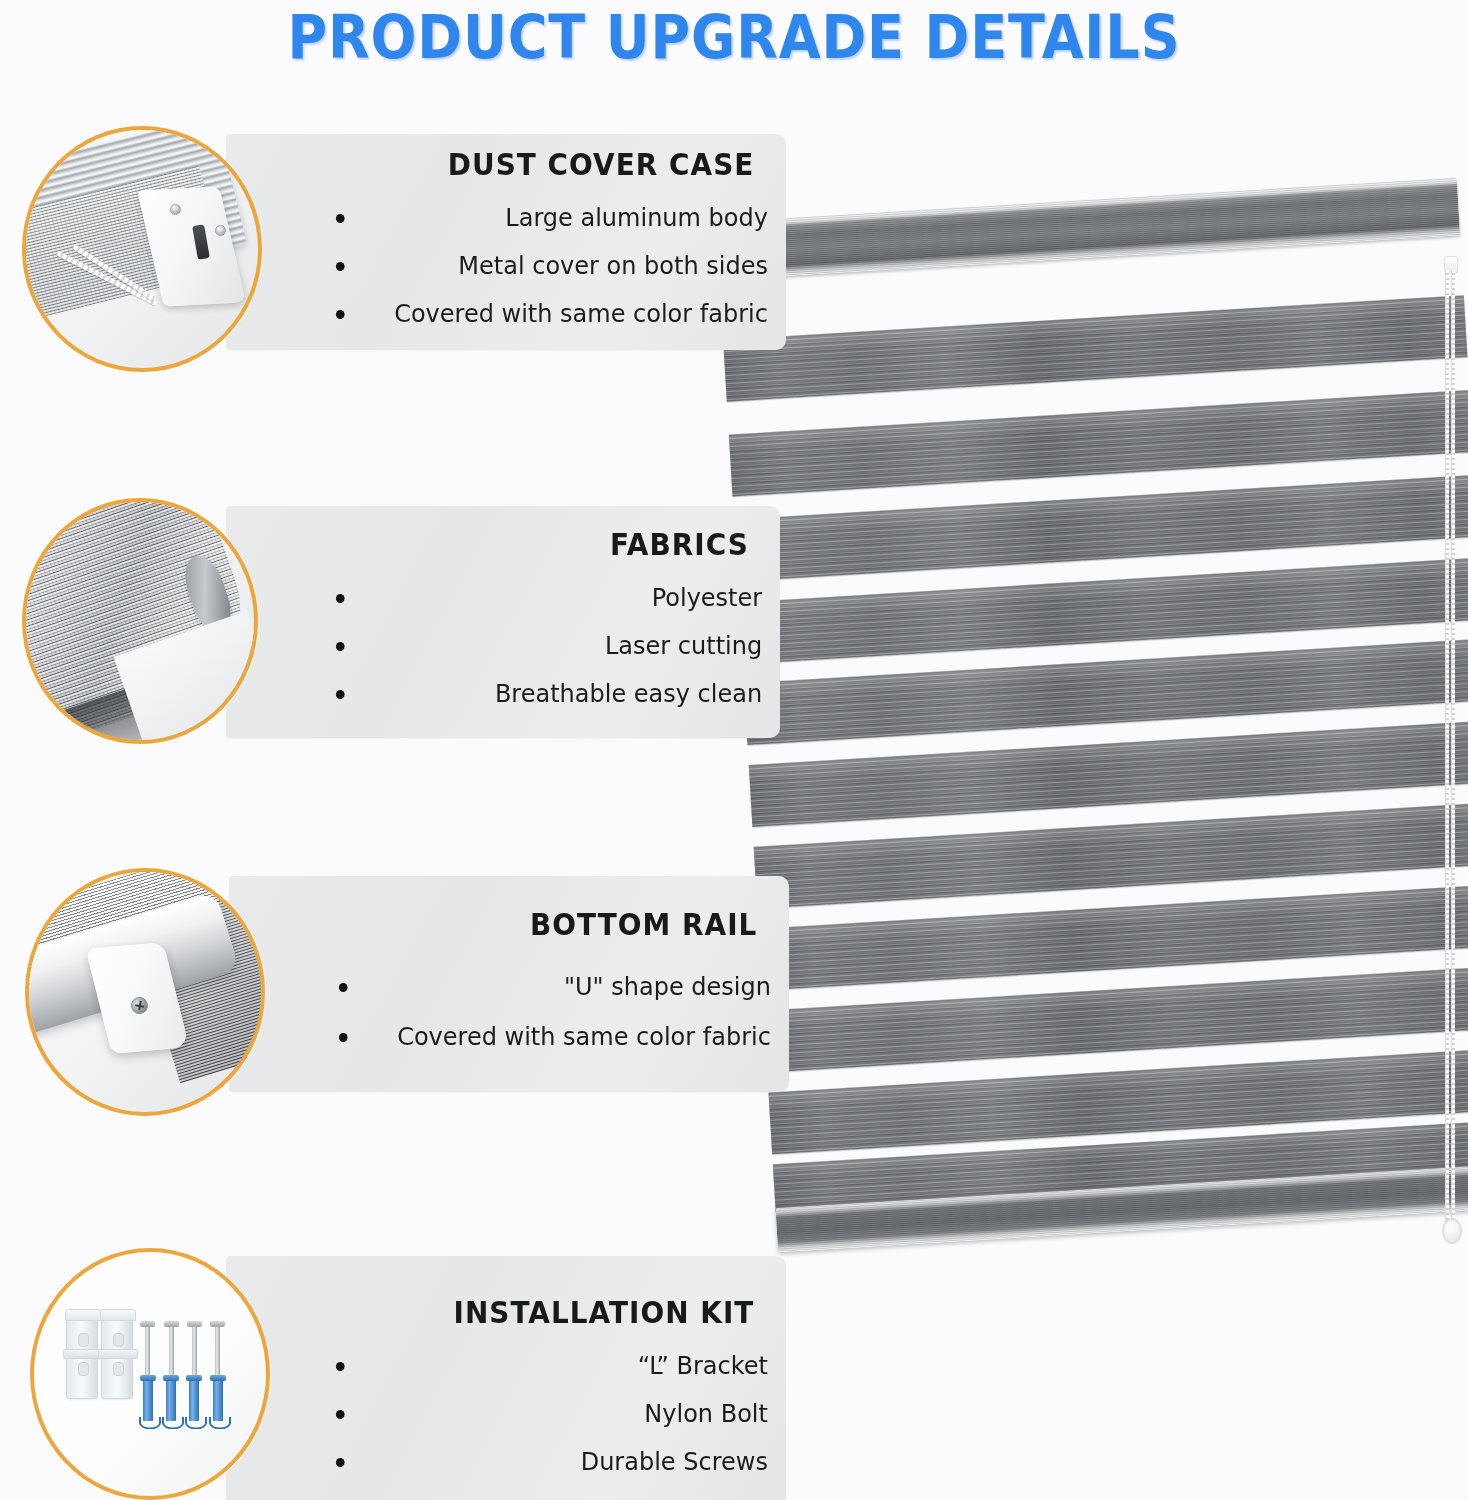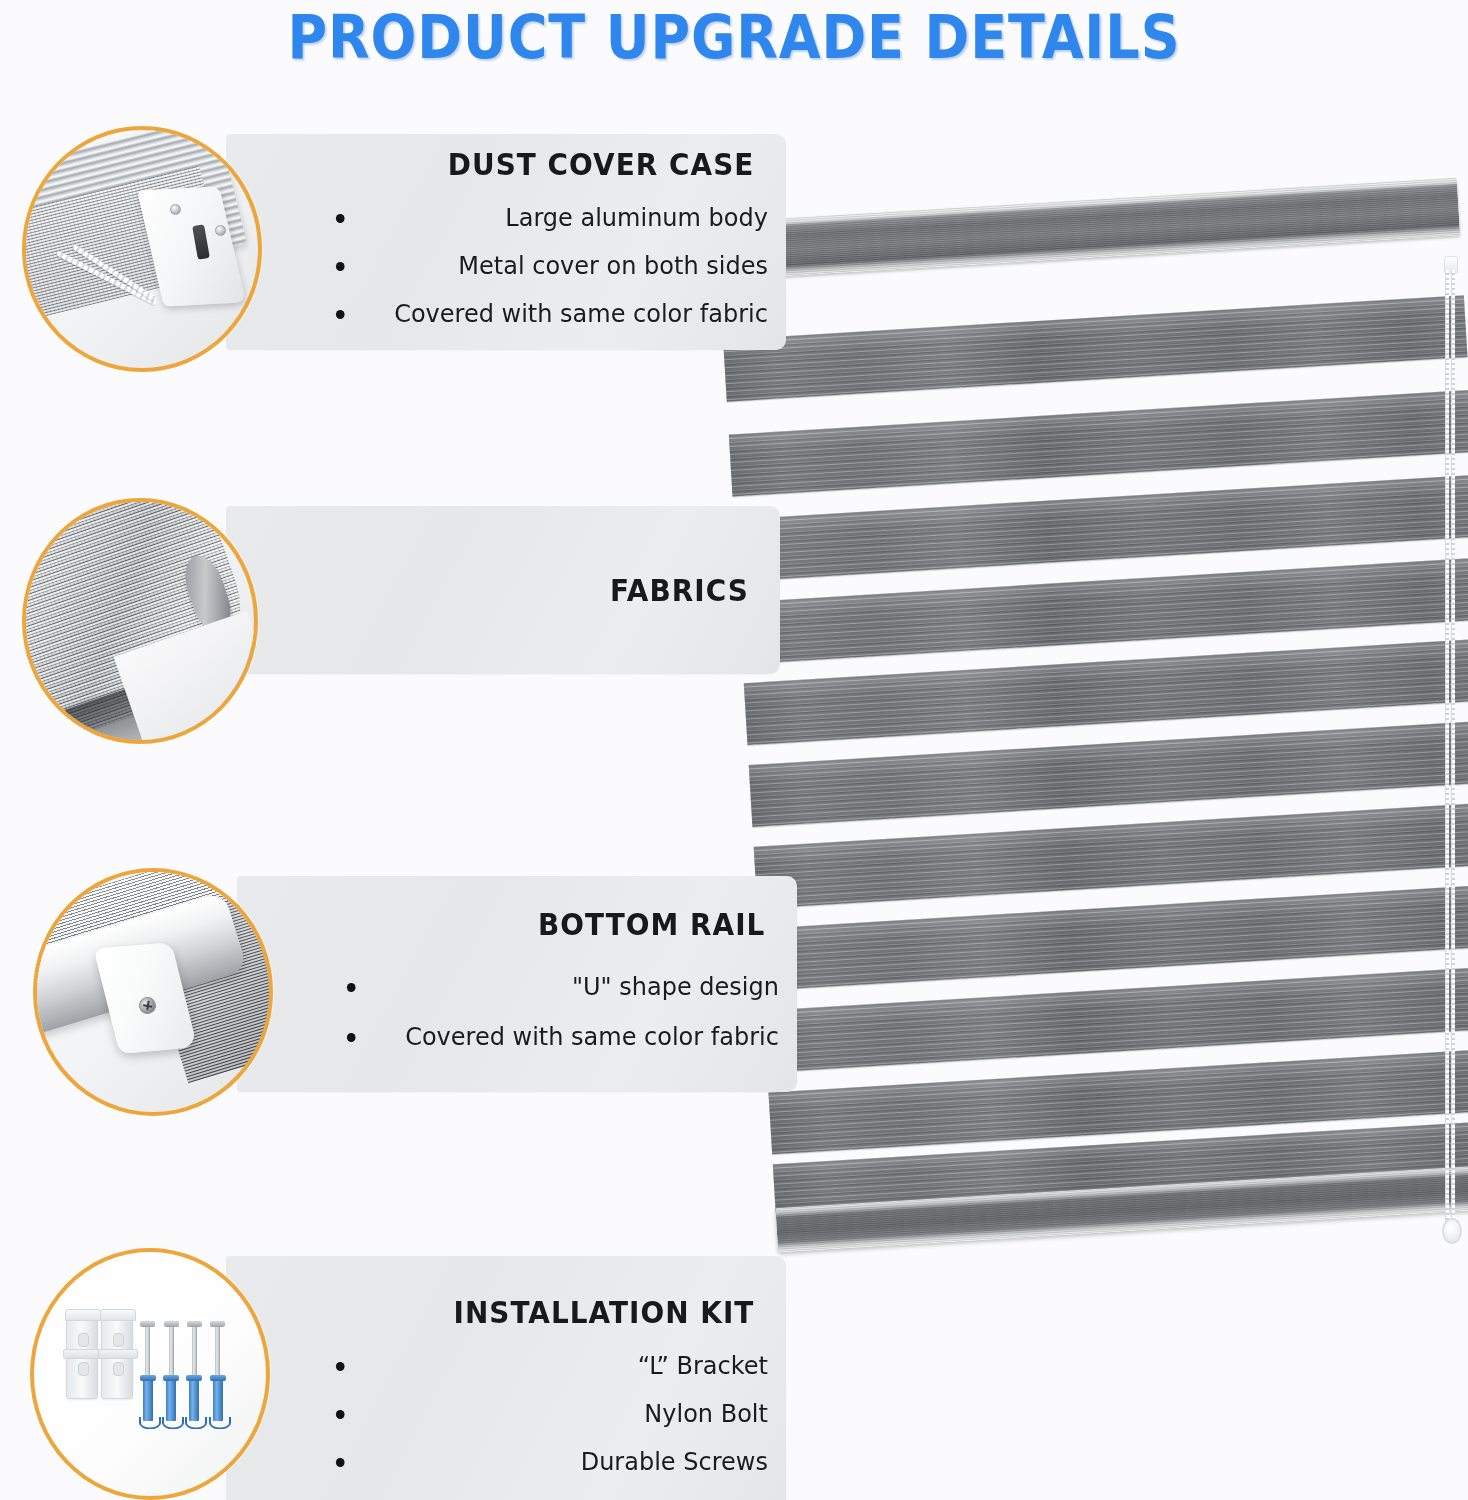--- a/index.html
+++ b/index.html
@@ -420,36 +420,41 @@
         <span class="slot"></span>
         <span class="screw s1"></span>
         <span class="screw s2"></span>
         <span class="bead b1"></span>
         <span class="bead b2"></span>
       </div>
     </div>
   </div>
 
   <div class="block" style="left:0;top:498px;width:800px;height:232px;">
-    <div class="panel" style="left:226px;top:8px;width:554px;height:168px;">
+    <div class="panel" style="left:226px;top:8px;width:554px;height:232px;">
       <div class="panel-inner">
         <div class="blk-title">FABRICS</div>
+        <ul class="bullets" style="margin-top:12px;">
+          <li style="line-height:48px;"><span class="dot"></span><span>Polyester</span></li>
+          <li style="line-height:48px;"><span class="dot"></span><span>Laser cutting</span></li>
+          <li style="line-height:48px;"><span class="dot"></span><span>Breathable  easy clean</span></li>
+        </ul>
       </div>
     </div>
     <div class="circle p-fab" style="left:22px;top:0px;width:228px;height:238px;">
       <div class="photo">
         <span class="roll"></span>
         <span class="edge"></span>
         <span class="shadowband"></span>
         <span class="surface"></span>
       </div>
     </div>
   </div>
 
-  <div class="block" style="left:11px;top:868px;width:800px;height:232px;">
+  <div class="block" style="left:3px;top:868px;width:800px;height:232px;">
     <div class="panel" style="left:226px;top:8px;width:560px;height:216px;">
       <div class="panel-inner">
         <div class="blk-title">BOTTOM RAIL</div>
         <ul class="bullets" style="margin-top:20px;">
           <li style="line-height:50px;"><span class="dot"></span><span>"U" shape design</span></li>
           <li style="line-height:50px;"><span class="dot"></span><span>Covered with same color fabric</span></li>
         </ul>
       </div>
     </div>
     <div class="circle p-rail" style="left:22px;top:0px;width:232px;height:240px;">

